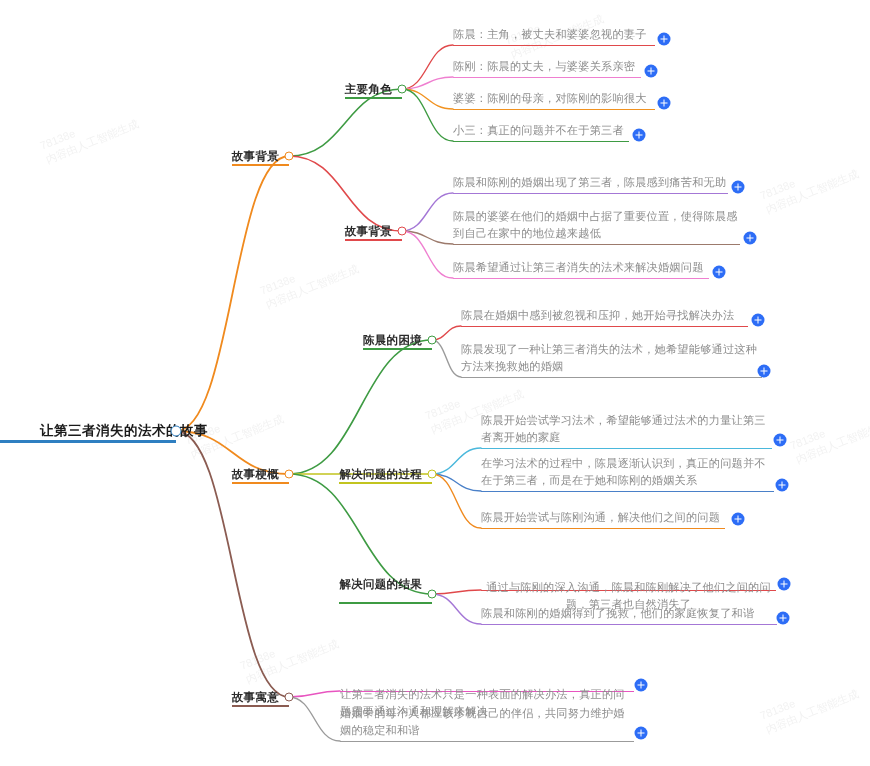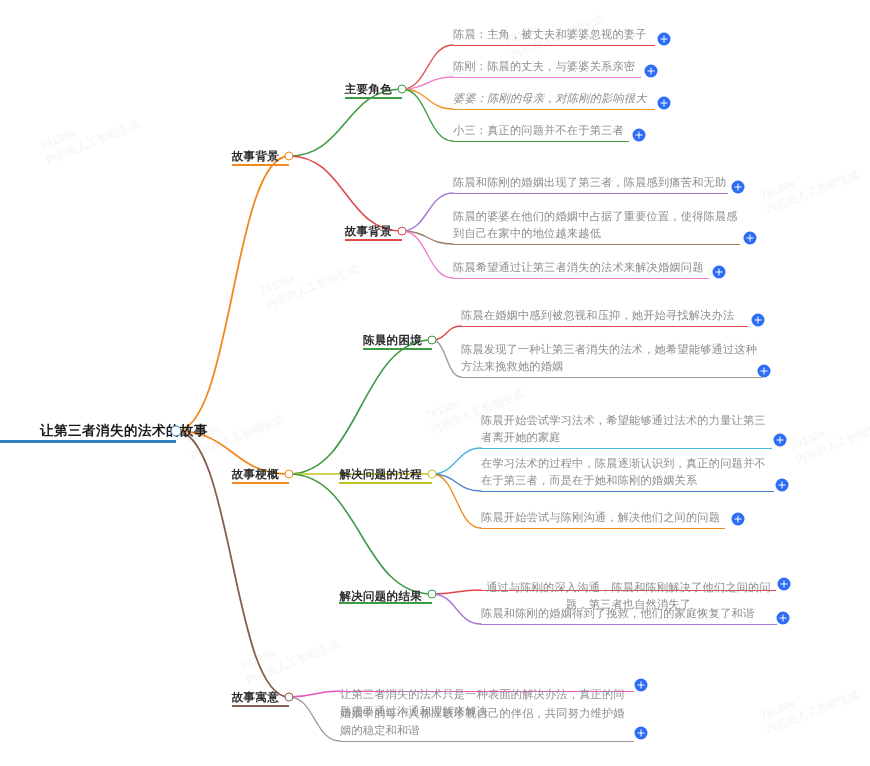--- a/index.html
+++ b/index.html
@@ -132,21 +132,21 @@
   <div id="overlay">
       <div class="root-label" style="left: 168px; top: 431px; margin-left: 40px;">让第三者消失的法术的故事</div>
       <div class="root-underline" style="left: 0px; top: 440px; width: 176px; background: rgb(47, 127, 193);"></div>
       <div class="leaf-underline" style="left: 453px; top: 45px; width: 202px; background: rgb(224, 73, 75);"></div>
       <div class="leaf-text" style="left: 453px; top: 26px; width: 201px;">陈晨：主角，被丈夫和婆婆忽视的妻子</div>
       <div class="plus" style="left: 664px; top: 39px;"></div>
       <div class="leaf-underline" style="left: 453px; top: 77px; width: 188px; background: rgb(239, 127, 208);"></div>
       <div class="leaf-text" style="left: 453px; top: 58px; width: 188px;">陈刚：陈晨的丈夫，与婆婆关系亲密</div>
       <div class="plus" style="left: 651px; top: 71px;"></div>
       <div class="leaf-underline" style="left: 453px; top: 109px; width: 202px; background: rgb(241, 146, 32);"></div>
-      <div class="leaf-text" style="left: 453px; top: 90px; width: 201px; font-style: italic;">婆婆：陈刚的母亲，对陈刚的影响很大</div>
+      <div class="leaf-text" style="left: 453px; top: 90px; width: 201px;">婆婆：陈刚的母亲，对陈刚的影响很大</div>
       <div class="plus" style="left: 664px; top: 103px;"></div>
       <div class="leaf-underline" style="left: 453px; top: 141px; width: 176px; background: rgb(62, 155, 67);"></div>
       <div class="leaf-text" style="left: 453px; top: 122px; width: 176px;">小三：真正的问题并不在于第三者</div>
       <div class="plus" style="left: 639px; top: 135px;"></div>
       <div class="leaf-underline" style="left: 453px; top: 193px; width: 275px; background: rgb(164, 119, 214);"></div>
       <div class="leaf-text" style="left: 453px; top: 174px; width: 275px;">陈晨和陈刚的婚姻出现了第三者，陈晨感到痛苦和无助</div>
       <div class="plus" style="left: 738px; top: 187px;"></div>
       <div class="leaf-underline" style="left: 453px; top: 244px; width: 287px; background: rgb(156, 122, 108);"></div>
       <div class="leaf-text" style="left: 453px; top: 208px; width: 287px;">陈晨的婆婆在他们的婚姻中占据了重要位置，使得陈晨感到自己在家中的地位越来越低</div>
       <div class="plus" style="left: 750px; top: 238px;"></div>
@@ -194,18 +194,18 @@
       <div class="dot" style="left: 402px; top: 89px; border-color: rgb(62, 155, 67);"></div>
       <div class="lbl" style="left: 392px; top: 231px;">故事背景</div>
       <div class="lbl-underline" style="left: 345px; top: 239px; width: 57px; background: rgb(224, 73, 75);"></div>
       <div class="dot" style="left: 402px; top: 231px; border-color: rgb(224, 73, 75);"></div>
       <div class="lbl" style="left: 422px; top: 340px;">陈晨的困境</div>
       <div class="lbl-underline" style="left: 363px; top: 348px; width: 69px; background: rgb(62, 155, 67);"></div>
       <div class="dot" style="left: 432px; top: 340px; border-color: rgb(62, 155, 67);"></div>
       <div class="lbl" style="left: 422px; top: 474px;">解决问题的过程</div>
       <div class="lbl-underline" style="left: 339px; top: 482px; width: 93px; background: rgb(194, 196, 31);"></div>
       <div class="dot" style="left: 432px; top: 474px; border-color: rgb(194, 196, 31);"></div>
-      <div class="lbl" style="left: 422px; top: 596px;">解决问题的结果</div>
+      <div class="lbl" style="left: 422px; top: 584px;">解决问题的结果</div>
       <div class="lbl-underline" style="left: 339px; top: 602px; width: 93px; background: rgb(62, 155, 67);"></div>
       <div class="dot" style="left: 432px; top: 594px; border-color: rgb(62, 155, 67);"></div>
       <div class="dot" style="left: 176px; top: 431px; border-color: rgb(47, 127, 193); width: 11px; height: 11px;"></div>
     </div>
 </div>
 
 </body></html>

